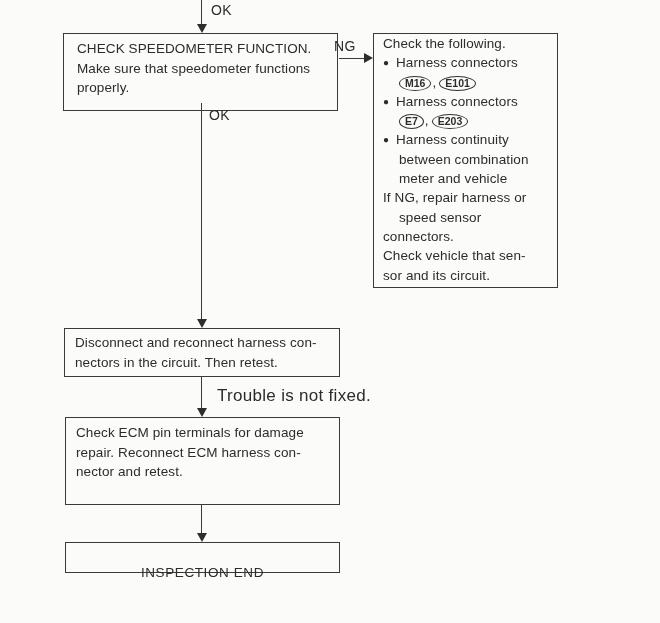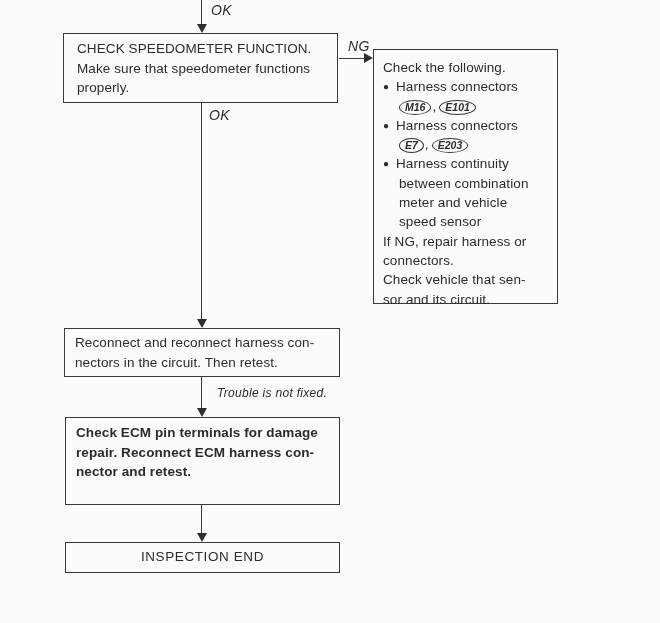--- a/index.html
+++ b/index.html
@@ -47,79 +47,77 @@
     width: 0; height: 0;
     border-top: 5px solid transparent;
     border-bottom: 5px solid transparent;
     border-left: 9px solid #2e2e2e;
   }
   .edge-label {
     position: absolute;
     font-size: 14px;
     letter-spacing: 0.3px;
     white-space: nowrap;
-    font-style: italic;
   }
-  .edge-label.small { font-size: 12px; }
+  .edge-label.small { font-size: 17px; }
 
   
-  .box-speedo { left: 63px; top: 33px; width: 275px; height: 70px; padding: 5px 10px 12px 13px; }
+  .box-speedo { left: 63px; top: 33px; width: 275px; height: 78px; padding: 5px 10px 12px 13px; }
 
   
-  .box-check { left: 373px; top: 33px; width: 185px; height: 255px; padding: 8px 5px 0 9px; margin-top: 16px; }
+  .box-check { left: 373px; top: 33px; width: 185px; height: 255px; padding: 0 5px 0 9px; }
   .box-check .bline { line-height: 19.3px; }
   .bullet-line .bullet {
     display: inline-block;
     width: 13px;
     font-size: 10px;
     vertical-align: 1px;
   }
   .indent2 { padding-left: 16px; }
   .oval {
     display: inline-block;
     border: 1.5px solid #333;
     border-radius: 50%;
     padding: 0 5px;
     font-weight: bold;
     font-size: 10.5px;
     line-height: 13px;
     letter-spacing: 0;
     vertical-align: 0px;
-    font-style: italic;
   }
   .oval-sep { margin: 0 3px 0 1px; }
 
   
   .box-disconnect { left: 64px; top: 328px; width: 276px; height: 49px; padding: 4px 8px 0 10px; }
 
   
-  .box-ecm { left: 65px; top: 417px; width: 275px; height: 88px; padding: 5px 8px 0 10px; font-weight: bold; }
+  .box-ecm { left: 65px; top: 417px; width: 275px; height: 88px; padding: 5px 8px 0 10px; }
 
   
   .box-end { left: 65px; top: 542px; width: 275px; height: 31px; text-align: center; }
-  .box-end .bline { line-height: 27px; letter-spacing: 0.6px; }
+  .box-end .bline { line-height: 27px; letter-spacing: 0.6px; margin-top: 16px; }
 </style>
 </head>
 <body>
 
 <div class="canvas">
 
   <div class="vline" style="left:201px; top:0; height:25px;"></div>
   <div class="arrow-down" style="left:197px; top:24px;"></div>
   <div class="edge-label" style="left:211px; top:2px;">OK</div>
 
   <div class="box box-speedo">
     <div class="bline">CHECK SPEEDOMETER FUNCTION.</div>
     <div class="bline">Make sure that speedometer functions</div>
     <div class="bline">properly.</div>
   </div>
 
   <div class="hline" style="left:339px; top:58px; width:26px;"></div>
   <div class="arrow-right" style="left:364px; top:53px;"></div>
-  <div class="edge-label" style="left:348px; top:38px;">NG</div>
+  <div class="edge-label" style="left:334px; top:38px;">NG</div>
 
   <div class="box box-check">
     <div class="bline">Check the following.</div>
 
     <div class="bline bullet-line">
       <span class="bullet">●</span><span>Harness connectors</span>
     </div>
     <div class="bline indent2">
       <span class="oval">M16</span><span class="oval-sep">,</span><span class="oval">E101</span>
     </div>
@@ -129,34 +127,34 @@
     </div>
     <div class="bline indent2">
       <span class="oval">E7</span><span class="oval-sep">,</span><span class="oval">E203</span>
     </div>
 
     <div class="bline bullet-line">
       <span class="bullet">●</span><span>Harness continuity</span>
     </div>
     <div class="bline indent2">between combination</div>
     <div class="bline indent2">meter and vehicle</div>
+    <div class="bline">If NG, repair harness or</div>
+
     <div class="bline indent2">speed sensor</div>
-
-    <div class="bline">If NG, repair harness or</div>
     <div class="bline">connectors.</div>
     <div class="bline">Check vehicle that sen-</div>
     <div class="bline">sor and its circuit.</div>
   </div>
 
   <div class="vline" style="left:201px; top:103px; height:217px;"></div>
   <div class="arrow-down" style="left:197px; top:319px;"></div>
   <div class="edge-label" style="left:209px; top:107px;">OK</div>
 
   <div class="box box-disconnect">
-    <div class="bline">Reconnect and reconnect harness con-</div>
+    <div class="bline">Disconnect and reconnect harness con-</div>
     <div class="bline">nectors in the circuit. Then retest.</div>
   </div>
 
   <div class="vline" style="left:201px; top:377px; height:32px;"></div>
   <div class="arrow-down" style="left:197px; top:408px;"></div>
   <div class="edge-label small" style="left:217px; top:386px;">Trouble is not fixed.</div>
 
   <div class="box box-ecm">
     <div class="bline">Check ECM pin terminals for damage</div>
     <div class="bline">repair. Reconnect ECM harness con-</div>

